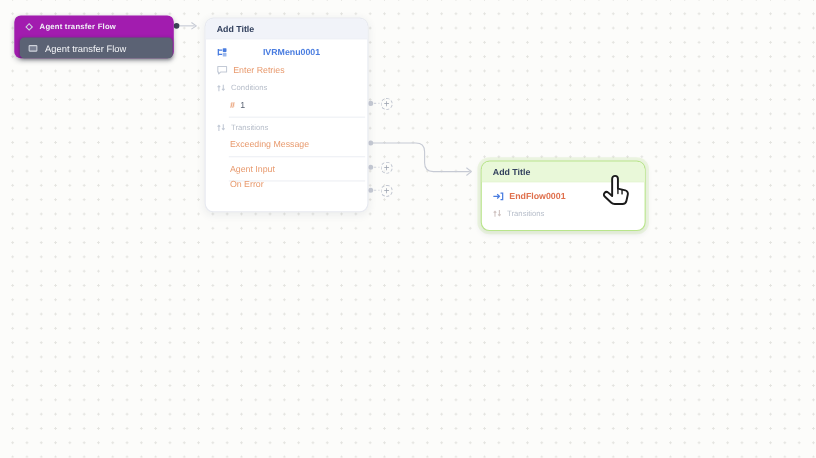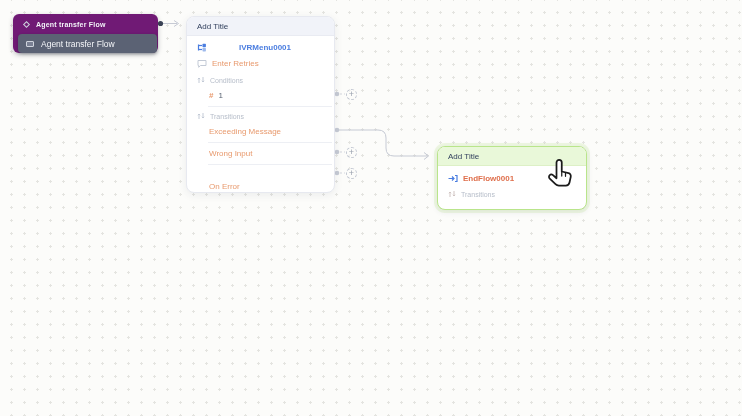--- a/index.html
+++ b/index.html
@@ -11,40 +11,40 @@
     background-image:radial-gradient(circle, #e4e4e0 1px, rgba(0,0,0,0) 1.2px);
     background-size:13px 13px;
     background-position:5px 6px;
   }
   .abs { position:absolute; }
   .row { display:flex; align-items:center; }
 
   
   .drag-node {
     left:13px; top:14px; width:145px; height:39px;
-    background:#701a75; border-radius:6px;
+    background:#a21caf; border-radius:6px;
     box-shadow:0 2px 5px rgba(20,25,40,.25);
   }
   .drag-node .src-row { height:20px; padding-left:11px; gap:7px; }
   .drag-node .src-label { color:#f2f4f8; font-size:7px; font-weight:bold; letter-spacing:.2px; }
   .diamond { width:5px; height:5px; border:1px solid #cdd2de; transform:rotate(45deg); flex:0 0 auto; }
   .ghost-row {
     left:5px; top:20px; width:139px; height:19px;
     background:#5b6274; border-radius:4px;
     display:flex; align-items:center; padding-left:8px; gap:7px;
     box-shadow:0 1px 3px rgba(20,25,40,.35);
   }
   .ghost-icon { width:8px; height:6px; border:1px solid #cfd3dc; border-radius:1px; background:#7a8093; flex:0 0 auto; }
   .ghost-label { color:#f5f6f9; font-size:8.5px; }
 
   
   .card { background:#fff; border-radius:8px; }
   .card-header {
     height:19px; display:flex; align-items:center; padding-left:10px;
-    font-size:8px; font-weight:normal; color:#33415e;
+    font-size:8px; font-weight:bold; color:#33415e;
     border-top-left-radius:7px; border-top-right-radius:7px;
   }
   .ivr-card {
     left:186px; top:16px; width:149px; height:177px;
     border:1px solid #e7e9f0;
     box-shadow:0 2px 8px rgba(40,50,80,.08);
   }
   .ivr-card .card-header { background:#f1f3f9; border-bottom:1px solid #e9ebf2; }
   .end-card {
     left:437px; top:146px; width:150px; height:64px;
@@ -160,25 +160,25 @@
     </span>
     <span class="t-gray">Transitions</span>
   </div>
 
   <div class="item-row indent" style="top:108px;">
     <span class="t-orange">Exceeding Message</span>
   </div>
   <div class="divider" style="top:125px;"></div>
 
   <div class="item-row indent" style="top:130px;">
-    <span class="t-orange">Wrong Input</span>
+    <span class="t-orange">Agent Input</span>
   </div>
   <div class="divider" style="top:147px;"></div>
 
-  <div class="item-row indent" style="top:163px;text-align:right;">
+  <div class="item-row indent" style="top:144px;text-align:right;">
     <span class="t-orange">On Error</span>
   </div>
 </div>
 
 <div class="abs card end-card">
   <div class="card-header">Add Title</div>
 
   <div class="item-row" style="top:25px;">
     <span class="ic">
       <svg width="10" height="9" viewBox="0 0 10 9" fill="none" stroke="#4a7de0" stroke-width="1.2">

